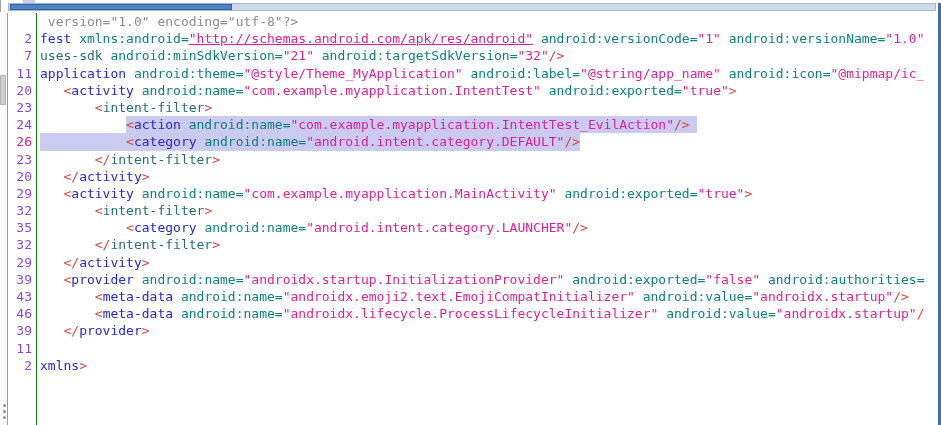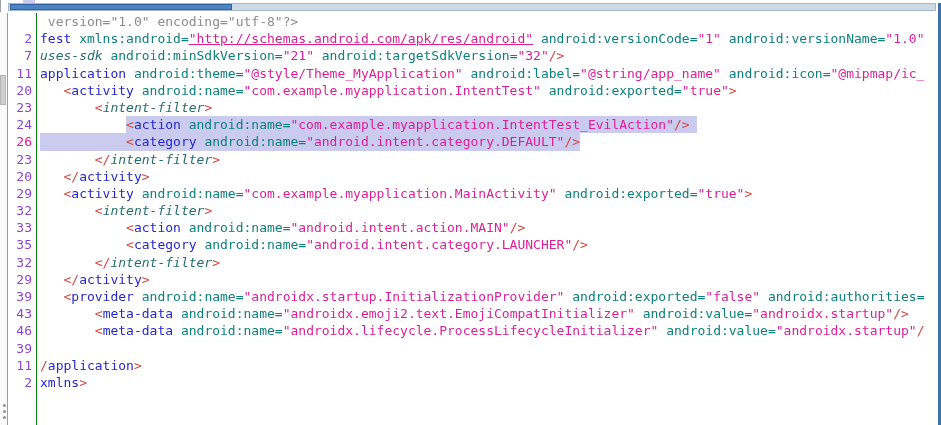--- a/index.html
+++ b/index.html
@@ -22,21 +22,21 @@
   
   #editor{position:absolute;left:8px;top:13px;right:3px;height:412px;background:#fff;}
   #gutter-divider{position:absolute;left:28px;top:0;width:1px;height:100%;background:var(--c-divider);}
   .row{position:relative;height:17.2px;line-height:17.2px;font-size:13px;white-space:pre;}
   .ln{position:absolute;left:0;top:0;width:24px;text-align:right;color:var(--c-ln);}
   .ln.active{color:var(--c-ln-active);}
   .code{position:absolute;left:32px;top:0;}
   .sel{position:absolute;top:0;height:17.2px;background:var(--c-selection);}
   .tk{position:relative;}
   .c-tag{color:var(--c-tag);}
-  .c-tagalt{color:var(--c-tagalt);font-style:italic;}
+  .c-tagalt{color:var(--c-tagalt);}
   .c-attr{color:var(--c-attr);}
   .c-val{color:var(--c-val);}
   .c-url{color:var(--c-val);text-decoration:underline;}
   .c-punct{color:var(--c-punct);}
   .c-gray{color:var(--c-prolog);}
   .c-plain{color:#000;}
 </style>
 </head>
 <body>
 
@@ -66,24 +66,23 @@
       <div class="row"><span class="ln">7</span><span class="code"><span class="tk c-tagalt">uses-sdk</span><span class="tk c-plain"> </span><span class="tk c-attr">android:minSdkVersion</span><span class="tk c-attr">=</span><span class="tk c-val">"21"</span><span class="tk c-plain"> </span><span class="tk c-attr">android:targetSdkVersion</span><span class="tk c-attr">=</span><span class="tk c-val">"32"</span><span class="tk c-punct">/&gt;</span></span></div>
       <div class="row"><span class="ln">11</span><span class="code"><span class="tk c-tag">application</span><span class="tk c-plain"> </span><span class="tk c-attr">android:theme</span><span class="tk c-attr">=</span><span class="tk c-val">"@style/Theme_MyApplication"</span><span class="tk c-plain"> </span><span class="tk c-attr">android:label</span><span class="tk c-attr">=</span><span class="tk c-val">"@string/app_name"</span><span class="tk c-plain"> </span><span class="tk c-attr">android:icon</span><span class="tk c-attr">=</span><span class="tk c-val">"@mipmap/ic_</span></span></div>
       <div class="row"><span class="ln">20</span><span class="code"><span class="tk c-plain">   </span><span class="tk c-punct">&lt;</span><span class="tk c-tag">activity</span><span class="tk c-plain"> </span><span class="tk c-attr">android:name</span><span class="tk c-attr">=</span><span class="tk c-val">"com.example.myapplication.IntentTest"</span><span class="tk c-plain"> </span><span class="tk c-attr">android:exported</span><span class="tk c-attr">=</span><span class="tk c-val">"true"</span><span class="tk c-punct">&gt;</span></span></div>
       <div class="row"><span class="ln">23</span><span class="code"><span class="tk c-plain">       </span><span class="tk c-punct">&lt;</span><span class="tk c-tagalt">intent-filter</span><span class="tk c-punct">&gt;</span></span></div>
       <div class="row"><span class="ln">24</span><span class="code"><span class="sel" style="left: 11ch; width: 73ch;"></span><span class="tk c-plain">           </span><span class="tk c-punct">&lt;</span><span class="tk c-tag">action</span><span class="tk c-plain"> </span><span class="tk c-attr">android:name</span><span class="tk c-attr">=</span><span class="tk c-val">"com.example.myapplication.IntentTest_EvilAction"</span><span class="tk c-punct">/&gt;</span></span></div>
       <div class="row"><span class="ln active">26</span><span class="code"><span class="sel" style="left: 0ch; width: 69ch;"></span><span class="tk c-plain">           </span><span class="tk c-punct">&lt;</span><span class="tk c-tag">category</span><span class="tk c-plain"> </span><span class="tk c-attr">android:name</span><span class="tk c-attr">=</span><span class="tk c-val">"android.intent.category.DEFAULT"</span><span class="tk c-punct">/&gt;</span></span></div>
       <div class="row"><span class="ln">23</span><span class="code"><span class="tk c-plain">       </span><span class="tk c-punct">&lt;/</span><span class="tk c-tagalt">intent-filter</span><span class="tk c-punct">&gt;</span></span></div>
       <div class="row"><span class="ln">20</span><span class="code"><span class="tk c-plain">   </span><span class="tk c-punct">&lt;/</span><span class="tk c-tag">activity</span><span class="tk c-punct">&gt;</span></span></div>
       <div class="row"><span class="ln">29</span><span class="code"><span class="tk c-plain">   </span><span class="tk c-punct">&lt;</span><span class="tk c-tag">activity</span><span class="tk c-plain"> </span><span class="tk c-attr">android:name</span><span class="tk c-attr">=</span><span class="tk c-val">"com.example.myapplication.MainActivity"</span><span class="tk c-plain"> </span><span class="tk c-attr">android:exported</span><span class="tk c-attr">=</span><span class="tk c-val">"true"</span><span class="tk c-punct">&gt;</span></span></div>
       <div class="row"><span class="ln">32</span><span class="code"><span class="tk c-plain">       </span><span class="tk c-punct">&lt;</span><span class="tk c-tagalt">intent-filter</span><span class="tk c-punct">&gt;</span></span></div>
-      <div class="row"><span class="ln">33</span><span class="code"><span class="tk c-plain">           </span><span class="tk c-punct">&lt;</span><span class="tk c-tag">action</span><span class="tk c-plain"> </span><span class="tk c-attr">android:name</span><span class="tk c-attr">=</span><span class="tk c-val">"android.intent.action.MAIN"</span><span class="tk c-punct">/&gt;</span></span></div>
       <div class="row"><span class="ln">35</span><span class="code"><span class="tk c-plain">           </span><span class="tk c-punct">&lt;</span><span class="tk c-tag">category</span><span class="tk c-plain"> </span><span class="tk c-attr">android:name</span><span class="tk c-attr">=</span><span class="tk c-val">"android.intent.category.LAUNCHER"</span><span class="tk c-punct">/&gt;</span></span></div>
       <div class="row"><span class="ln">32</span><span class="code"><span class="tk c-plain">       </span><span class="tk c-punct">&lt;/</span><span class="tk c-tagalt">intent-filter</span><span class="tk c-punct">&gt;</span></span></div>
       <div class="row"><span class="ln">29</span><span class="code"><span class="tk c-plain">   </span><span class="tk c-punct">&lt;/</span><span class="tk c-tag">activity</span><span class="tk c-punct">&gt;</span></span></div>
       <div class="row"><span class="ln">39</span><span class="code"><span class="tk c-plain">   </span><span class="tk c-punct">&lt;</span><span class="tk c-tag">provider</span><span class="tk c-plain"> </span><span class="tk c-attr">android:name</span><span class="tk c-attr">=</span><span class="tk c-val">"androidx.startup.InitializationProvider"</span><span class="tk c-plain"> </span><span class="tk c-attr">android:exported</span><span class="tk c-attr">=</span><span class="tk c-val">"false"</span><span class="tk c-plain"> </span><span class="tk c-attr">android:authorities</span><span class="tk c-attr">=</span></span></div>
       <div class="row"><span class="ln">43</span><span class="code"><span class="tk c-plain">       </span><span class="tk c-punct">&lt;</span><span class="tk c-tag">meta-data</span><span class="tk c-plain"> </span><span class="tk c-attr">android:name</span><span class="tk c-attr">=</span><span class="tk c-val">"androidx.emoji2.text.EmojiCompatInitializer"</span><span class="tk c-plain"> </span><span class="tk c-attr">android:value</span><span class="tk c-attr">=</span><span class="tk c-val">"androidx.startup"</span><span class="tk c-punct">/&gt;</span></span></div>
       <div class="row"><span class="ln">46</span><span class="code"><span class="tk c-plain">       </span><span class="tk c-punct">&lt;</span><span class="tk c-tag">meta-data</span><span class="tk c-plain"> </span><span class="tk c-attr">android:name</span><span class="tk c-attr">=</span><span class="tk c-val">"androidx.lifecycle.ProcessLifecycleInitializer"</span><span class="tk c-plain"> </span><span class="tk c-attr">android:value</span><span class="tk c-attr">=</span><span class="tk c-val">"androidx.startup"</span><span class="tk c-punct">/</span></span></div>
-      <div class="row"><span class="ln">39</span></div>
-      <div class="row"><span class="ln">11</span><span class="code"><span class="tk c-punct">/</span><span class="tk c-tag">application</span><span class="tk c-punct">&gt;</span></span></div>
+      <div class="row"><span class="ln">39</span><span class="code"><span class="tk c-plain">   </span><span class="tk c-punct">&lt;/</span><span class="tk c-tag">provider</span><span class="tk c-punct">&gt;</span></span></div>
+      <div class="row"><span class="ln">11</span></div>
       <div class="row"><span class="ln">2</span><span class="code"><span class="tk c-tag">xmlns</span><span class="tk c-punct">&gt;</span></span></div>
     </div>
 </div>
 
 </body></html>

